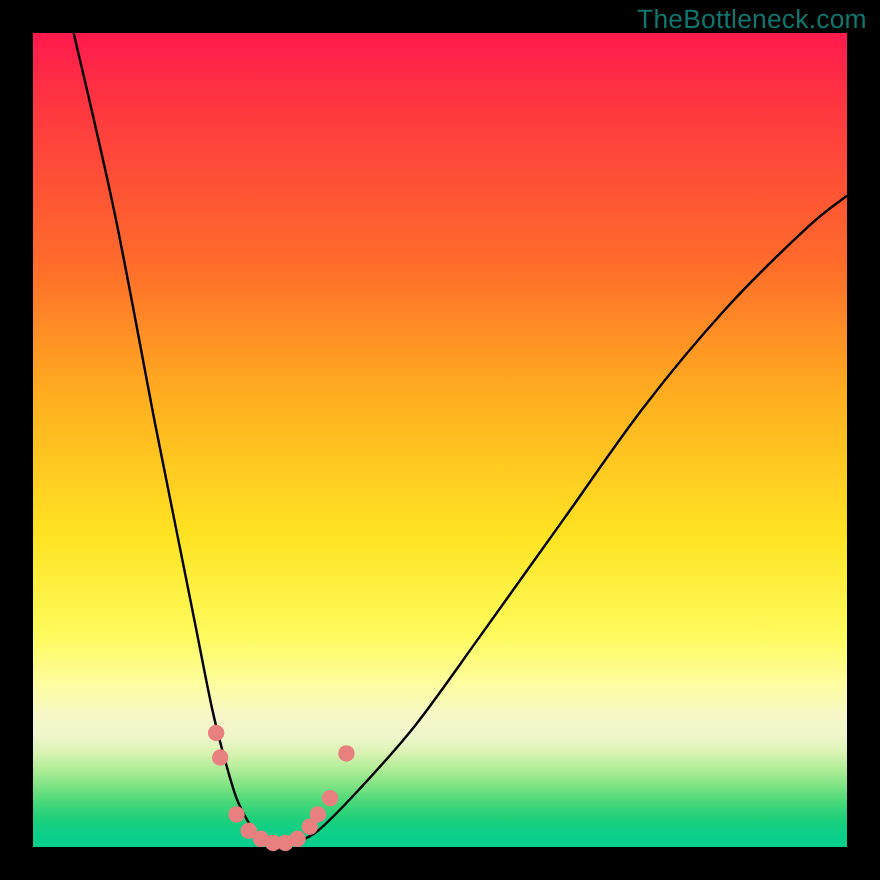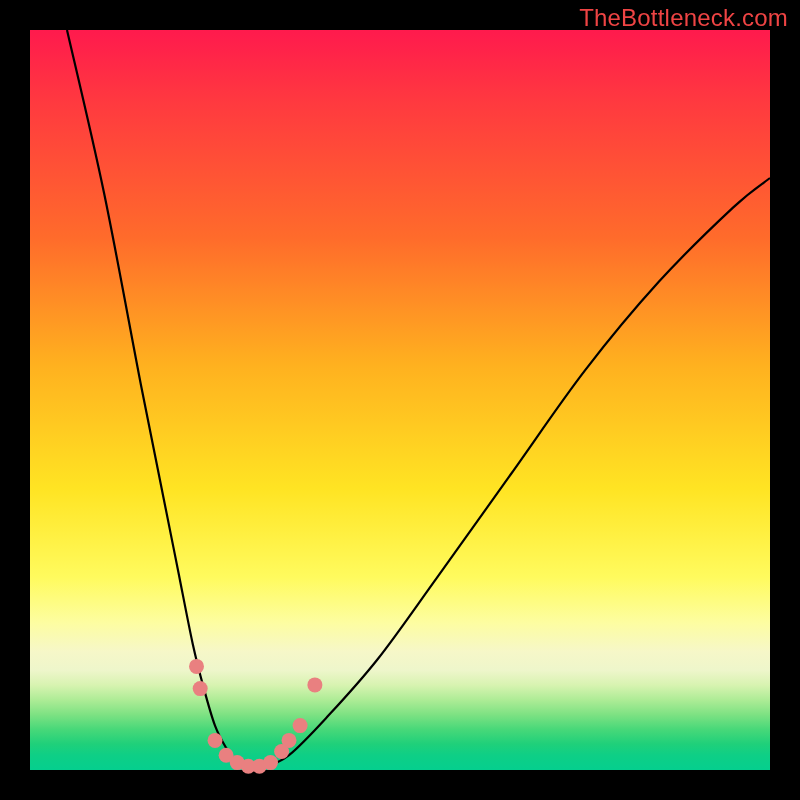--- a/index.html
+++ b/index.html
@@ -40,21 +40,21 @@
       #48d879 94.5%,
       #1fd07a 96.5%,
       #0ecf86 98%,
       #05cf8e 100%
     );
   }
   .watermark {
     position: absolute;
     top: 4px;
     right: 12px;
-    color: #ef4444;
+    color: #0f766e;
     font-size: 24px;
     letter-spacing: 0.2px;
     user-select: none;
   }
   svg.curve {
     position: absolute;
     left: 0;
     top: 0;
     width: 740px;
     height: 740px;

